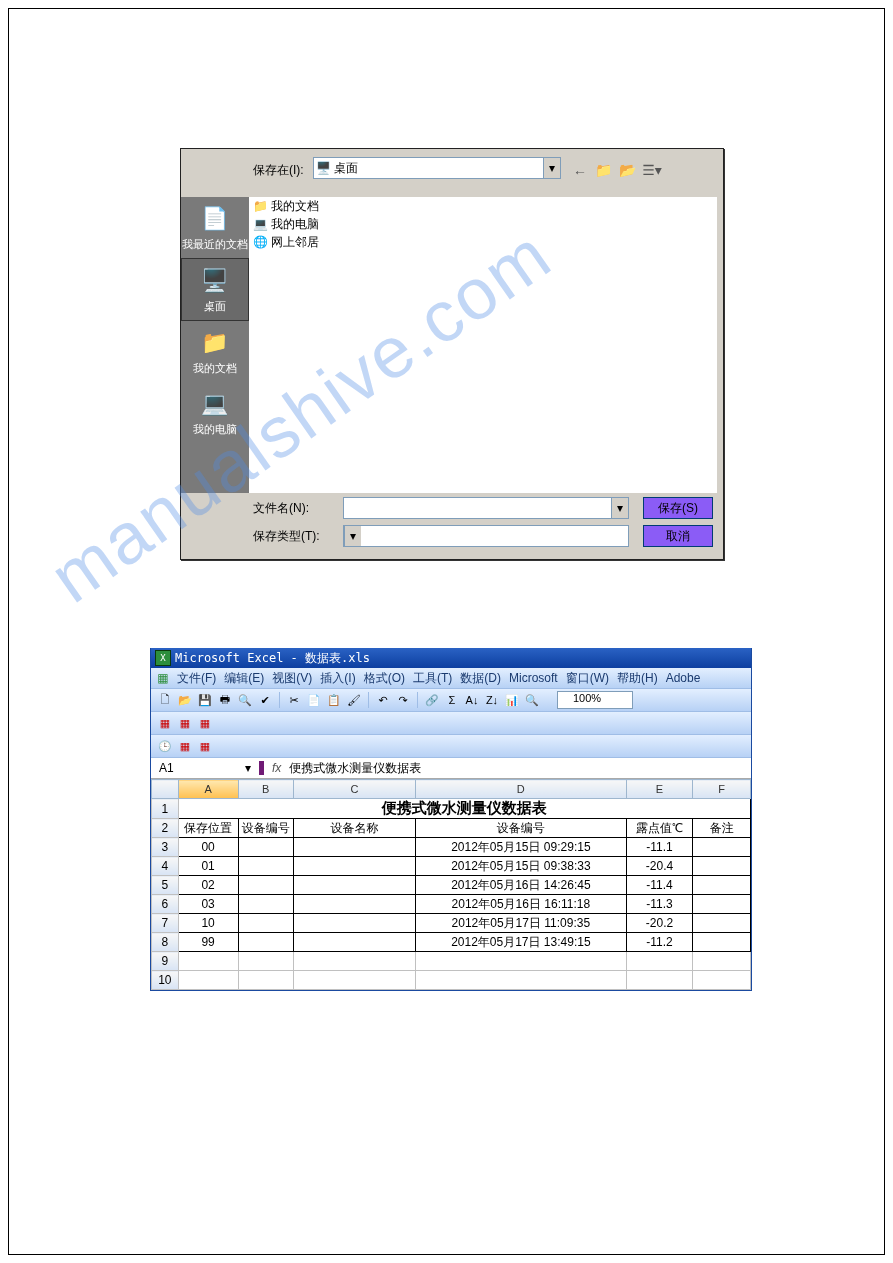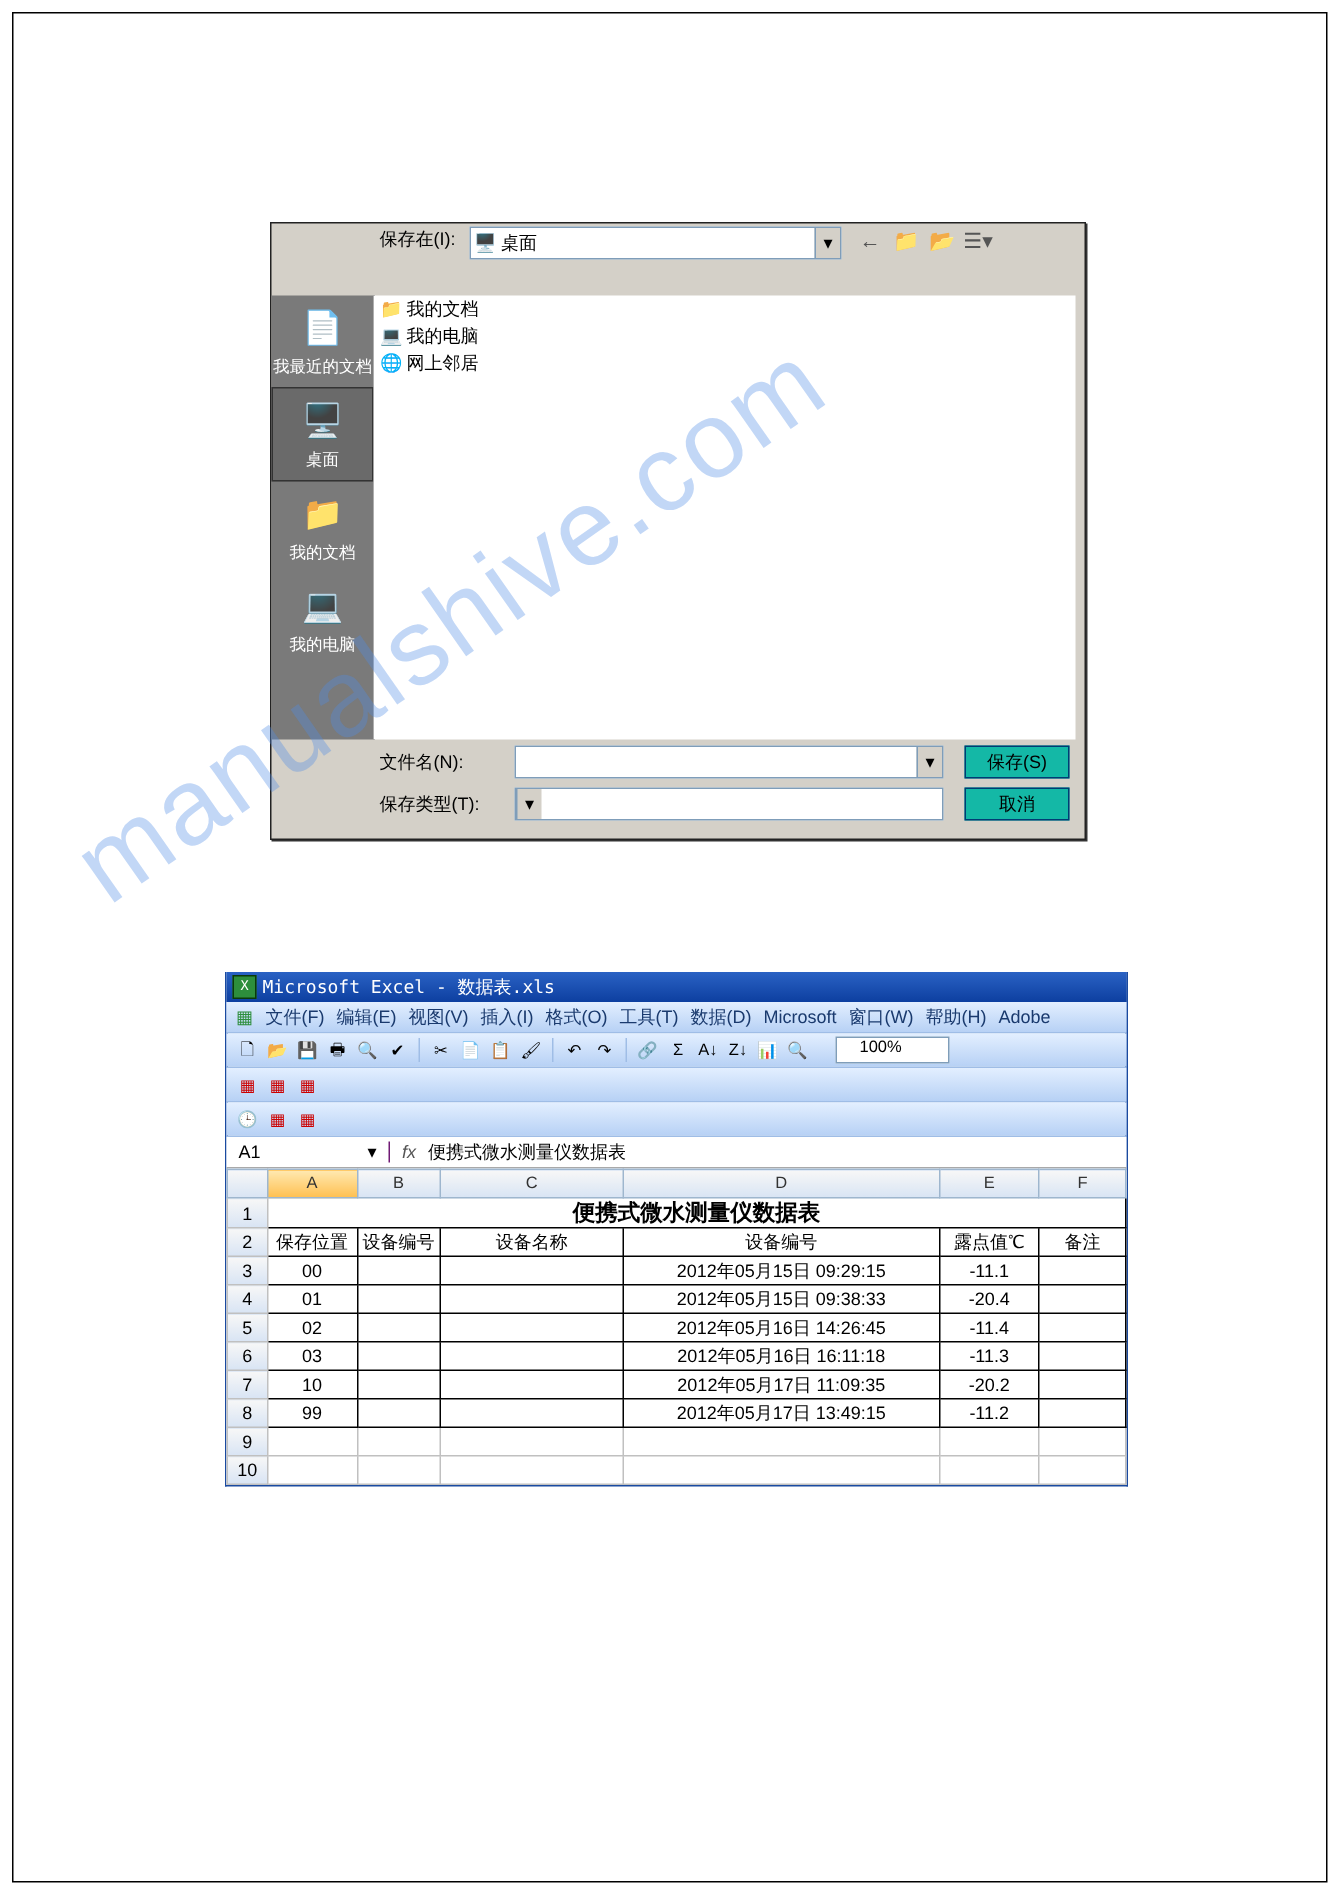--- a/index.html
+++ b/index.html
@@ -4,53 +4,53 @@
 <style>
   body { margin:0; background:#fff; font-family: "Microsoft YaHei", SimSun, Arial, sans-serif; width:893px; height:1263px; position:relative; }
   .page-border { position:absolute; top:8px; left:8px; right:8px; bottom:8px; border:1px solid #000; }
 
   
   .save-dialog { position:absolute; top:148px; left:180px; width:542px; height:410px; border:1px solid #222; background:#d4d0c8; box-shadow:1px 1px 0 #333; }
   .titlebar { height:20px; background:linear-gradient(to right,#0a246a 0%,#1a3c8c 40%,#4a6caf 100%); color:#fff; font-size:12px; display:flex; align-items:center; padding:0 2px; }
   .titlebar span{ padding-left:4px; }
   .titlebar .tb-btns { margin-left:auto; display:flex; }
   .tb-btn { width:16px; height:14px; background:#d4d0c8; border:1px solid #fff; border-right-color:#404040; border-bottom-color:#404040; margin-left:2px; display:flex; align-items:center; justify-content:center; font-size:10px; font-family:Arial; cursor:pointer; }
-  .save-top { height:28px; display:flex; align-items:flex-start; padding:2px 6px 0 72px; font-size:12px; }
+  .save-top { height:28px; display:flex; align-items:flex-end; padding:2px 6px 0 72px; font-size:12px; }
   .combo { display:inline-flex; align-items:center; background:#fff; border:1px solid #7f9db9; height:20px; width:246px; position:relative; }
   .combo .ico { width:16px; height:16px; margin:0 2px; display:inline-flex; align-items:center; justify-content:center; }
   .combo .dd { width:16px; background:#d4d0c8; border-left:1px solid #7f9db9; height:100%; display:flex; align-items:center; justify-content:center; cursor:pointer;}
   .tool-icons { margin-left:10px; display:flex; gap:6px; color:#555;}
   .tool-icons .ti{ width:18px;height:18px;display:flex;align-items:center;justify-content:center;font-size:14px;cursor:pointer;}
   .left-panel { position:absolute; top:48px; left:0; width:68px; bottom:66px; background:#7a7a7a; border-right:1px solid #404040; }
   .lp-item{ color:#fff; font-size:11px; text-align:center; padding:6px 0; cursor:pointer;}
   .lp-item .ic{ width:32px;height:32px; margin:0 auto 2px; display:flex;align-items:center;justify-content:center;font-size:22px;}
   .lp-item.sel{ border:1px solid #333; background:#6a6a6a; }
   .file-pane { position:absolute; top:48px; left:68px; right:6px; bottom:66px; background:#fff; }
   .file-item{ display:flex; align-items:center; height:18px; font-size:12px; padding-left:4px; cursor:pointer;}
   .file-item .fi-ic{ width:16px;height:16px;display:inline-flex;align-items:center;justify-content:center;margin-right:2px;font-size:12px;}
   .bottom-row{ position:absolute; left:72px; right:10px; bottom:40px; display:flex; align-items:center; font-size:12px;}
   .bottom-row2{ bottom:12px; }
   .field-label{ width:90px; }
   .field-combo{ flex:1; background:#fff; border:1px solid #7f9db9; height:20px; display:flex; align-items:center;}
   .field-combo .dd{ width:16px; background:#d4d0c8; border-left:1px solid #7f9db9; height:100%; display:flex;align-items:center;justify-content:center;cursor:pointer;}
-  .xp-btn{ width:70px; height:22px; margin-left:14px; background:#14b8a6; border:1px solid #003c74; font-size:12px; cursor:pointer;}
+  .xp-btn{ width:70px; height:22px; margin-left:14px; background:#8b5cf6; border:1px solid #003c74; font-size:12px; cursor:pointer;}
 
   
   .excel-win{ position:absolute; top:648px; left:150px; width:600px; border:1px solid #1a4aa0; border-top:none; box-shadow:0 0 0 1px #1a4aa0 inset;}
   .excel-title{ height:20px; background:linear-gradient(#2a62c4,#0d3fa0); color:#fff; font-family:"SimSun",monospace; font-size:12px; display:flex; align-items:center; padding:0 4px; gap:4px;}
   .excel-title .x-ic{width:14px;height:14px;background:#2d8e3c;border:1px solid #0a3a0a;font-size:9px;display:inline-flex;align-items:center;justify-content:center;color:#fff;}
   .menubar{ height:20px; background:linear-gradient(#e3efff,#b7d1f5); display:flex; align-items:center; font-size:12px; color:#1a3a6e; padding-left:4px; border-bottom:1px solid #9fbde6;}
   .menubar .mb-docicon{width:16px;height:14px;display:inline-flex;align-items:center;justify-content:center;color:#2d8e3c;margin-right:6px;}
   .menubar span.mitem{margin-right:8px; cursor:pointer;}
   .toolbar{ height:22px; background:linear-gradient(#e3efff,#b7d1f5); border-bottom:1px solid #9fbde6; display:flex; align-items:center; padding:0 4px; font-size:11px;}
   .toolbar .tb-ic{width:18px;height:18px;display:flex;align-items:center;justify-content:center;margin:0 1px;cursor:pointer;}
   .toolbar .sep{width:1px;height:16px;background:#9fbde6;margin:0 4px;}
   .toolbar .zoom{background:#fff;border:1px solid #7f9db9;height:16px;width:44px;font-size:11px;padding:0 15px;margin-left:15px;}
   .addrbar{ height:20px; background:#fff; border-bottom:1px solid #a9a9a9; display:flex; align-items:center; font-size:12px;}
-  .namebox{ width:92px; border-right:1px solid #701a75; padding:0 8px; display:flex;align-items:flex-end;}
+  .namebox{ width:92px; border-right:5px solid #701a75; padding:0 8px; display:flex;align-items:flex-end;}
   .fx{ padding:0 8px; font-style:italic; color:#555;}
   .grid{ background:#fff; font-size:12px; }
   table.sheet{ border-collapse:collapse; table-layout:fixed; width:100%; }
   table.sheet th{ background:linear-gradient(#f7f7f7,#d8e4f4); border:1px solid #9eb6ce; font-weight:normal; font-size:11px; color:#333; height:18px; padding:0; cursor:pointer;}
   table.sheet td{ border:1px solid #c0c0c0; height:18px; text-align:center; font-size:12px; padding:0 2px;}
   th.rh{ width:24px; text-align:center;}
   td.rownum{ background:linear-gradient(#f7f7f7,#d8e4f4); border:1px solid #9eb6ce; font-size:11px;}
   .sheet .title-row td.content{ border:1px solid #000; font-weight:bold; font-size:15px; }
   .sheet .head-row td.content{ border:1px solid #000; background:#fff; font-size:12px;}
   .sheet .data-row td.content{ border:1px solid #000; }

